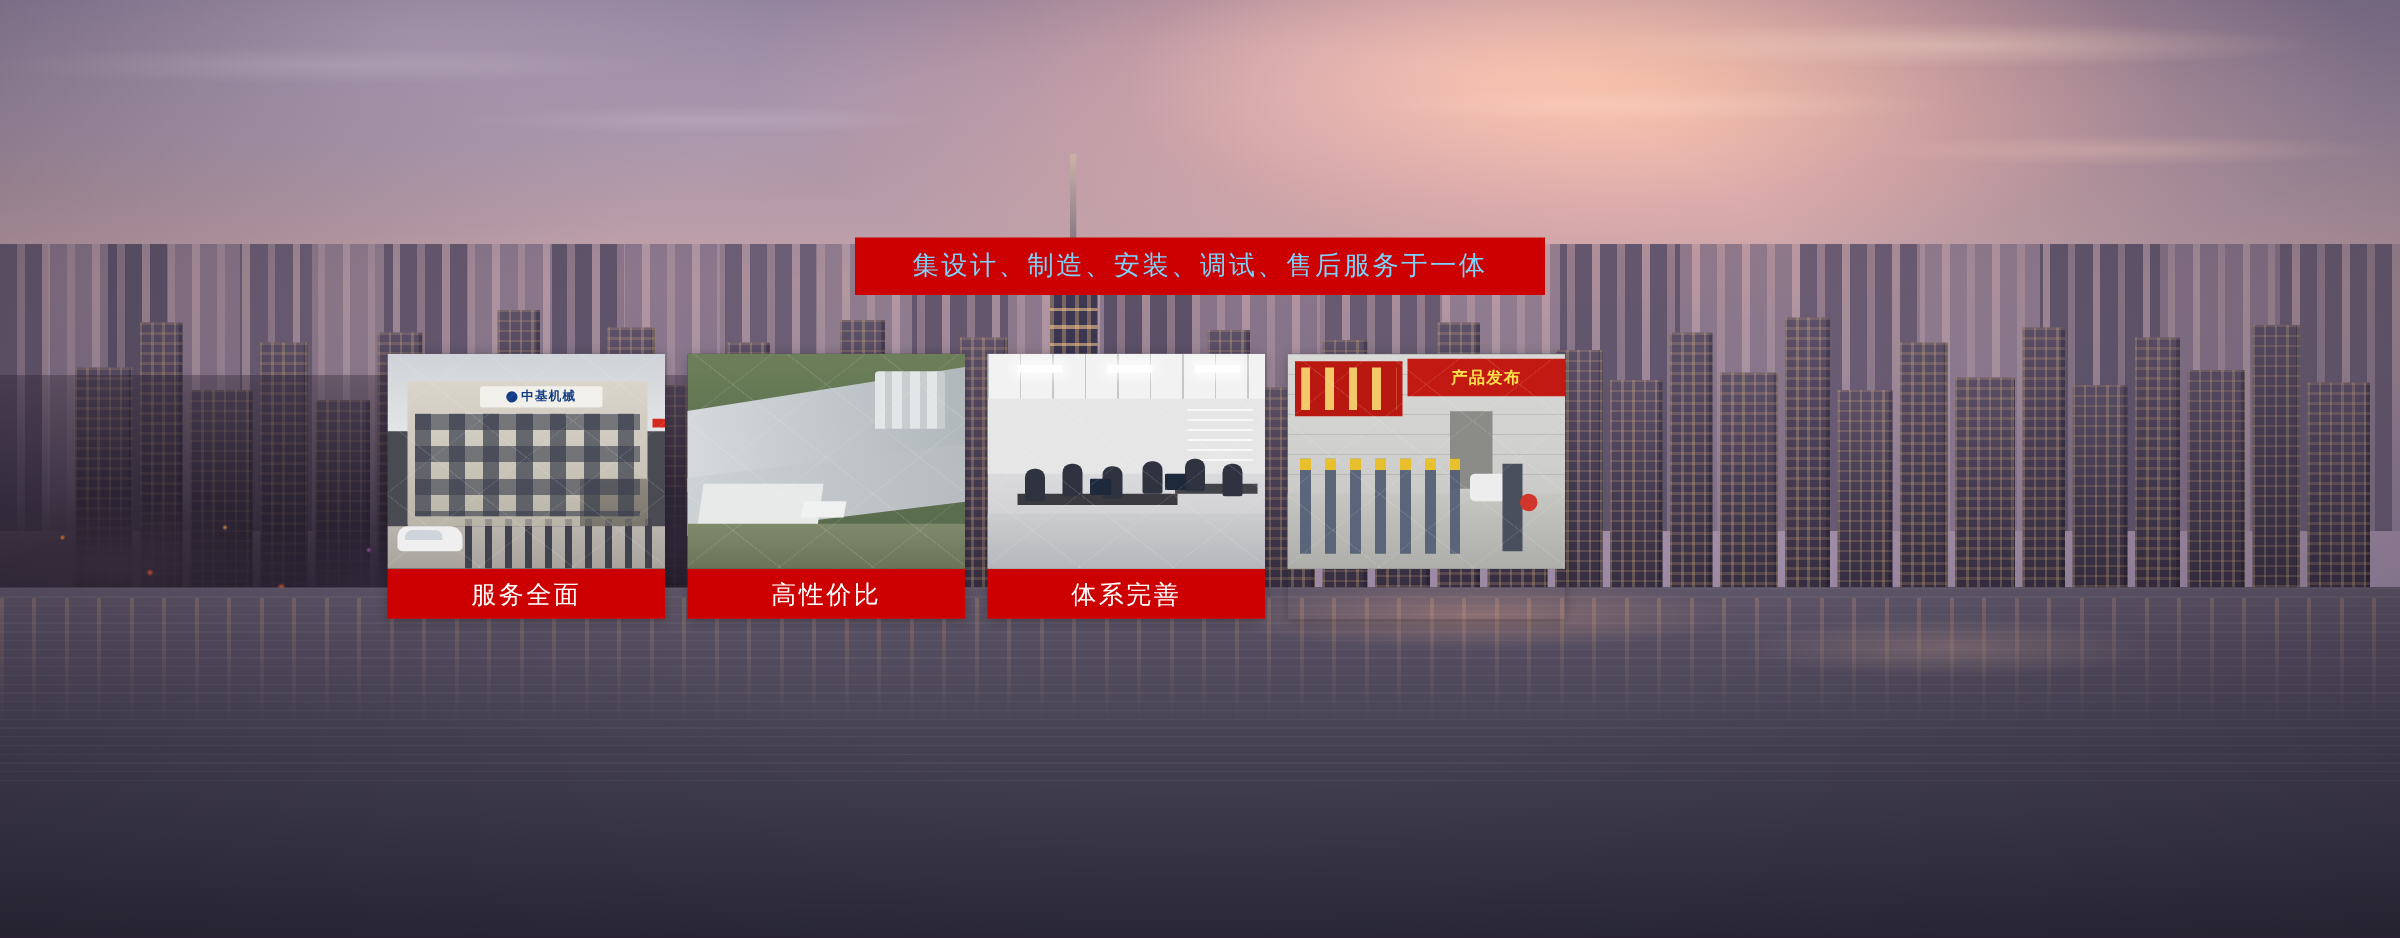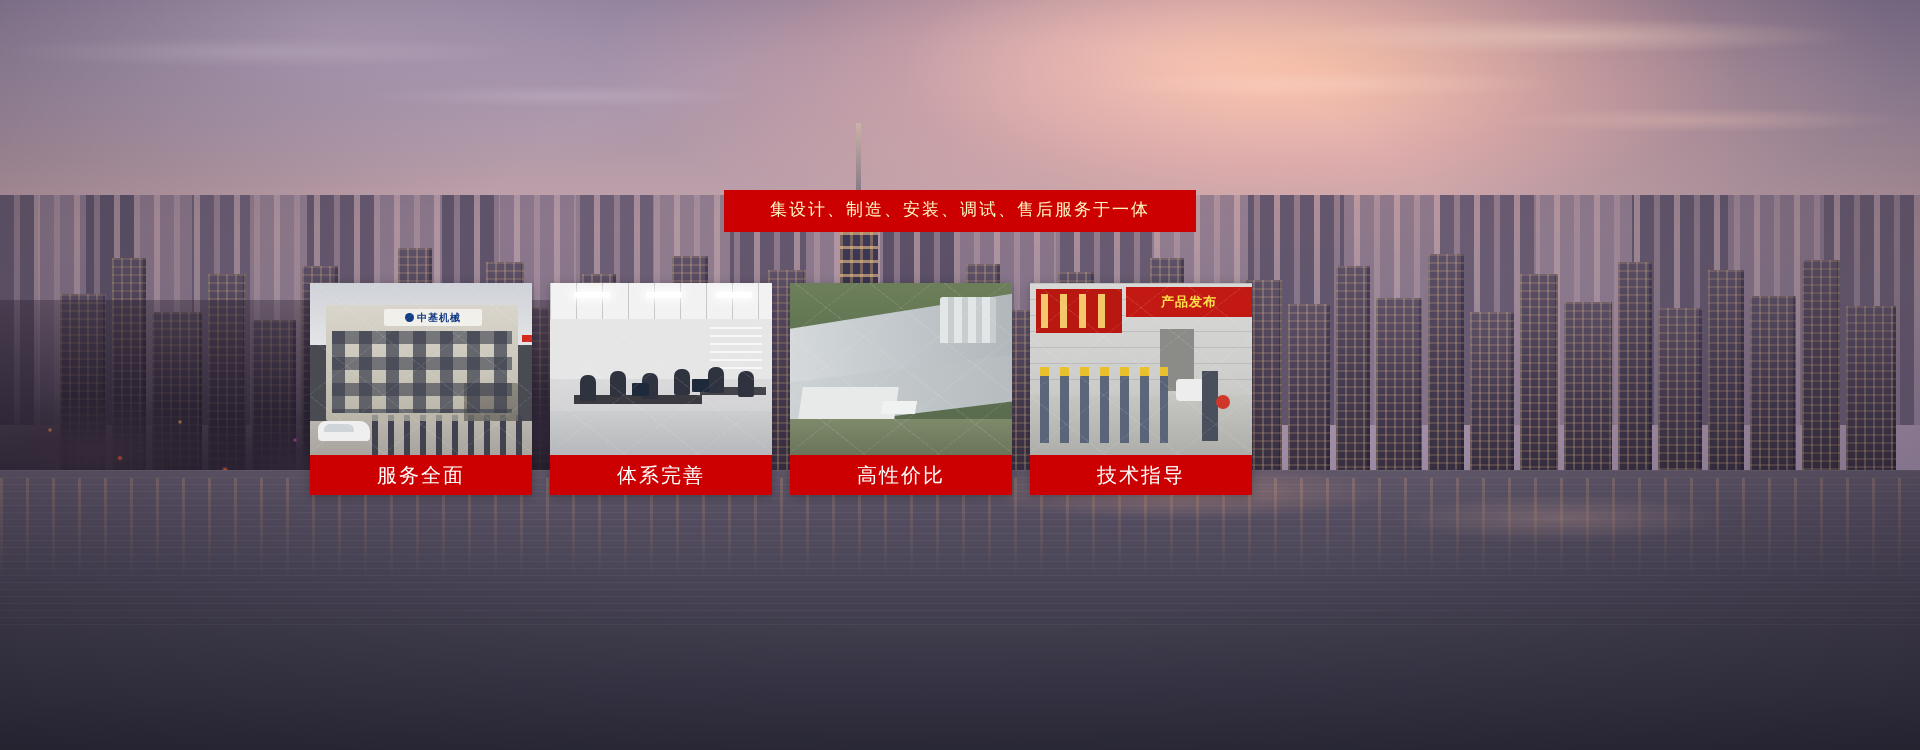--- a/index.html
+++ b/index.html
@@ -160,22 +160,22 @@
     text-shadow:3px 4px 5px rgba(40,25,45,.55), 0 0 2px rgba(255,255,255,.4);
     white-space:nowrap;
   }
 
   .subtitle-wrap {
     position:absolute; left:0; top:190px; width:1920px;
     display:flex; justify-content:center;
   }
   .subtitle {
     background:#cc0000;
-    color:#fef9c3;
-    font-size:17px; font-weight:normal;
+    color:#7dd3fc;
+    font-size:21px; font-weight:normal;
     letter-spacing:2px;
     padding:10px 46px 12px 46px;
     line-height:1.15;
     white-space:nowrap;
     font-family:"DejaVu Sans","Liberation Sans",sans-serif;
   }
 
   
   .cards {
     position:absolute; left:310px; top:283px;
@@ -359,20 +359,32 @@
           <div class="p1-ground"></div>
           <div class="p1-car"></div>
           <div class="p1-people"></div>
           <div class="wm"></div>
         </div>
         <div class="card-label">服务全面</div>
       </div>
 
       <div class="card">
         <div class="card-photo">
+          <div class="p2"></div>
+          <div class="p2-silo"></div>
+          <div class="p2-bldg"></div>
+          <div class="p2-road"></div>
+          <div class="p2-truck"></div>
+          <div class="wm"></div>
+        </div>
+        <div class="card-label">高性价比</div>
+      </div>
+
+      <div class="card">
+        <div class="card-photo">
           <div class="p3"></div>
           <div class="p3-wall"></div>
           <div class="p3-ceil"></div>
           <div class="p3-light" style="left:24px;"></div>
           <div class="p3-light" style="left:96px;"></div>
           <div class="p3-light" style="left:166px;"></div>
           <div class="p3-win"></div>
           <div class="p3-floor"></div>
           <div class="p3-desk"></div>
           <div class="p3-desk2"></div>
@@ -384,43 +396,30 @@
           <div class="p3-person" style="left:188px;top:88px;"></div>
           <div class="p3-mon" style="left:82px; top:100px;"></div>
           <div class="p3-mon" style="left:142px;top:96px;"></div>
           <div class="wm"></div>
         </div>
         <div class="card-label">体系完善</div>
       </div>
 
       <div class="card">
         <div class="card-photo">
-          <div class="p2"></div>
-          <div class="p2-silo"></div>
-          <div class="p2-bldg"></div>
-          <div class="p2-road"></div>
-          <div class="p2-truck"></div>
-          <div class="wm"></div>
-        </div>
-        <div class="card-label">高性价比</div>
-      </div>
-
-      <div class="card">
-        <div class="card-photo">
           <div class="p4"></div>
           <div class="p4-wall"></div>
           <div class="p4-strip"></div>
           <div class="p4-banner"></div>
           <div class="p4-door"></div>
           <div class="p4-floor"></div>
           <div class="p4-van"></div>
           <div class="p4-workers"></div>
           <div class="p4-hats"></div>
           <div class="p4-lead"></div>
           <div class="p4-ball"></div>
           <div class="wm"></div>
         </div>
-        <div class="card-label">技术指导</div>
       </div>
 
     </div>
   </div>
 </div>
 
 </body></html>

